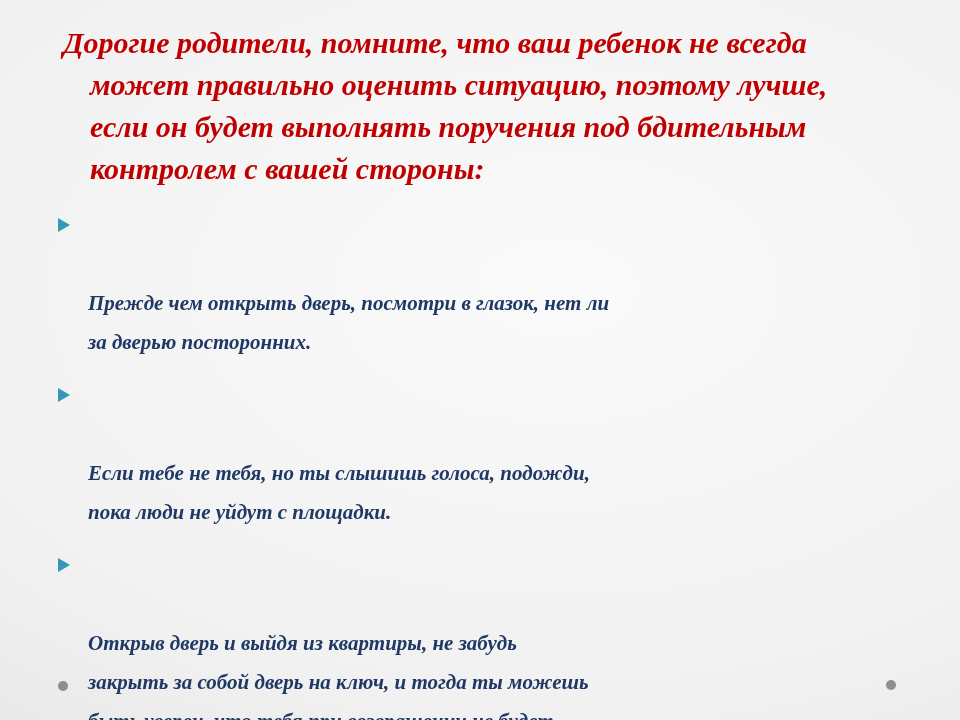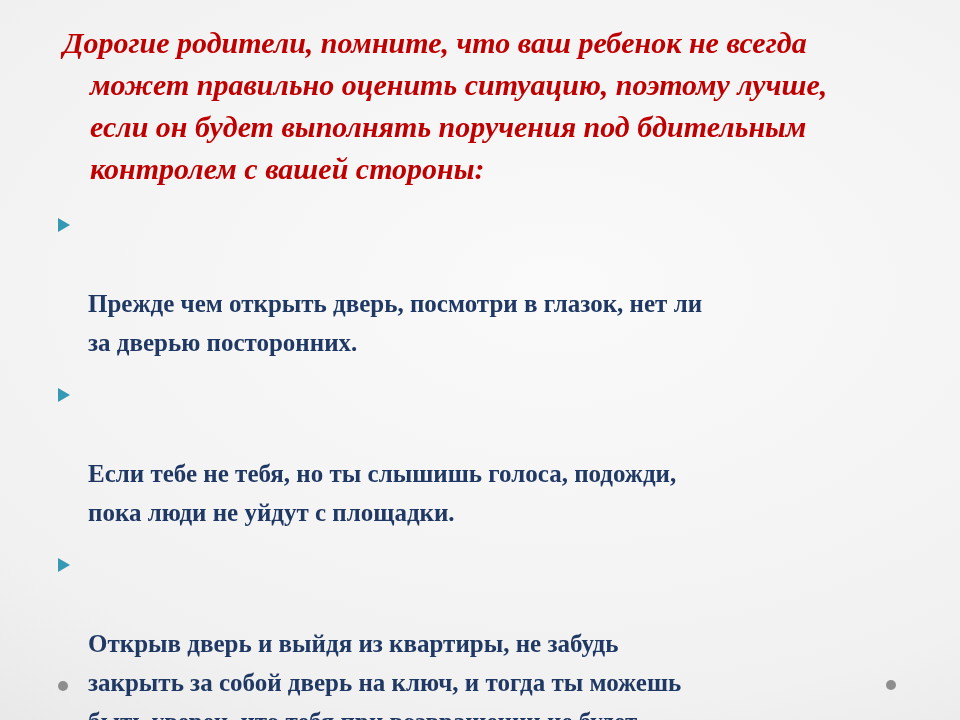--- a/index.html
+++ b/index.html
@@ -38,25 +38,26 @@
   }
   ul.bullet-list {
     list-style: none;
     margin: 16px 0 0 0;
     padding: 0;
   }
   ul.bullet-list li {
     position: relative;
     padding-left: 30px;
     margin-bottom: 14px;
-    font-size: 25px;
+    font-size: 21px;
     line-height: 39px;
     font-weight: bold;
     color: var(--body-color, #1F3864);
     white-space: pre-line;
+    font-style: italic;
   }
   .bullet-arrow-icon {
     position: absolute;
     left: 0;
     top: 12px;
     width: 0;
     height: 0;
     border-top: 7px solid transparent;
     border-bottom: 7px solid transparent;
     border-left: 12px solid var(--marker-color, #3599B5);

